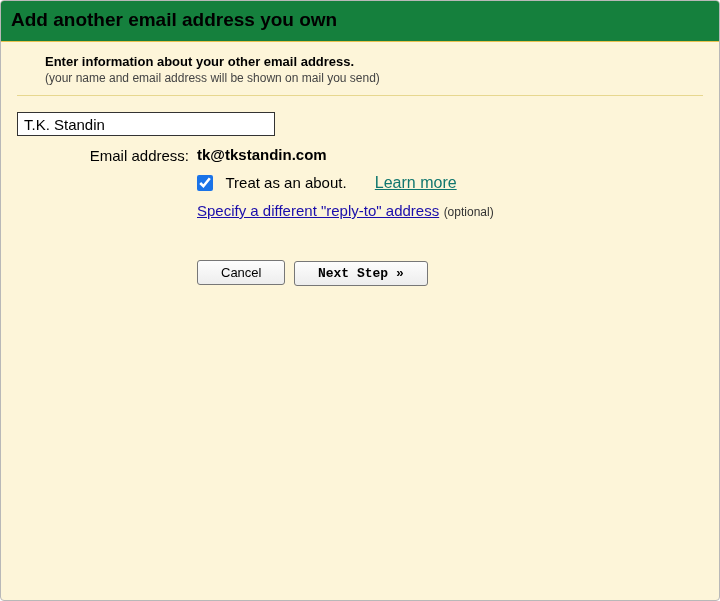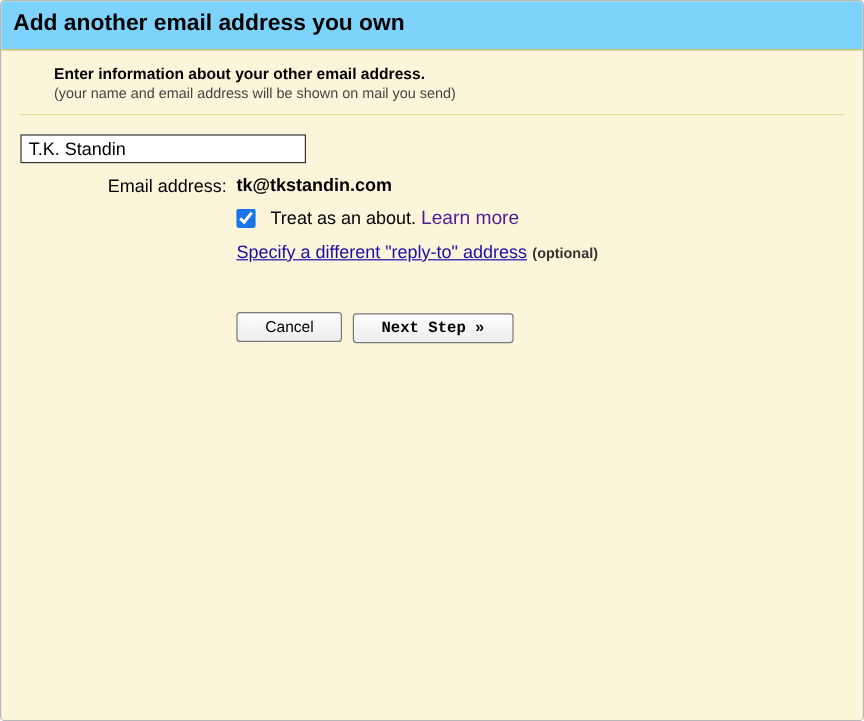--- a/index.html
+++ b/index.html
@@ -13,21 +13,21 @@
       width: 720px;
       height: 601px;
       border: 1px solid #b8b8b8;
       border-radius: 4px;
       overflow: hidden;
       background: #fdf5d9;
       display: flex;
       flex-direction: column;
     }
     .dialog-header {
-      background: #7dd3fc;
+      background: #15803d;
       padding: 8px 10px 10px 10px;
       border-bottom: 1px solid #e8c24f;
     }
     .dialog-title {
       font-size: 19px;
       font-weight: bold;
       color: #000;
     }
     .dialog-body {
       padding: 10px 16px;
@@ -58,21 +58,21 @@
       width: 180px;
       text-align: right;
       padding-right: 8px;
       font-size: 15px;
       color: #000;
     }
     .form-value {
       flex: 1;
     }
     .text-input {
-      width: 238px;
+      width: 258px;
       height: 24px;
       font-size: 15px;
       padding: 2px 6px;
       border: 1px solid #333;
       font-family: Arial, Helvetica, sans-serif;
     }
     .bold-val {
       font-weight: bold;
       font-size: 15px;
     }
@@ -83,33 +83,34 @@
       margin: 0 8px 0 0;
       vertical-align: middle;
       position: relative;
       top: -1px;
     }
     .alias-text {
       font-size: 15px;
       color: #000;
     }
     .link-purple {
-      color: #4c1d95;
+      color: #0f766e;
+      text-decoration: underline;
       cursor: pointer;
+      margin-left: 24px;
     }
     .link-blue {
       color: #1a0dab;
       text-decoration: underline;
       cursor: pointer;
       font-size: 15px;
     }
     .optional {
       font-size: 12px;
       color: #333;
-      font-weight: bold;
     }
     .button-row {
       margin-top: 40px;
       margin-left: 180px;
     }
     .btn {
       font-family: Arial, Helvetica, sans-serif;
       font-size: 13px;
       padding: 4px 23px;
       border: 1px solid #777;

